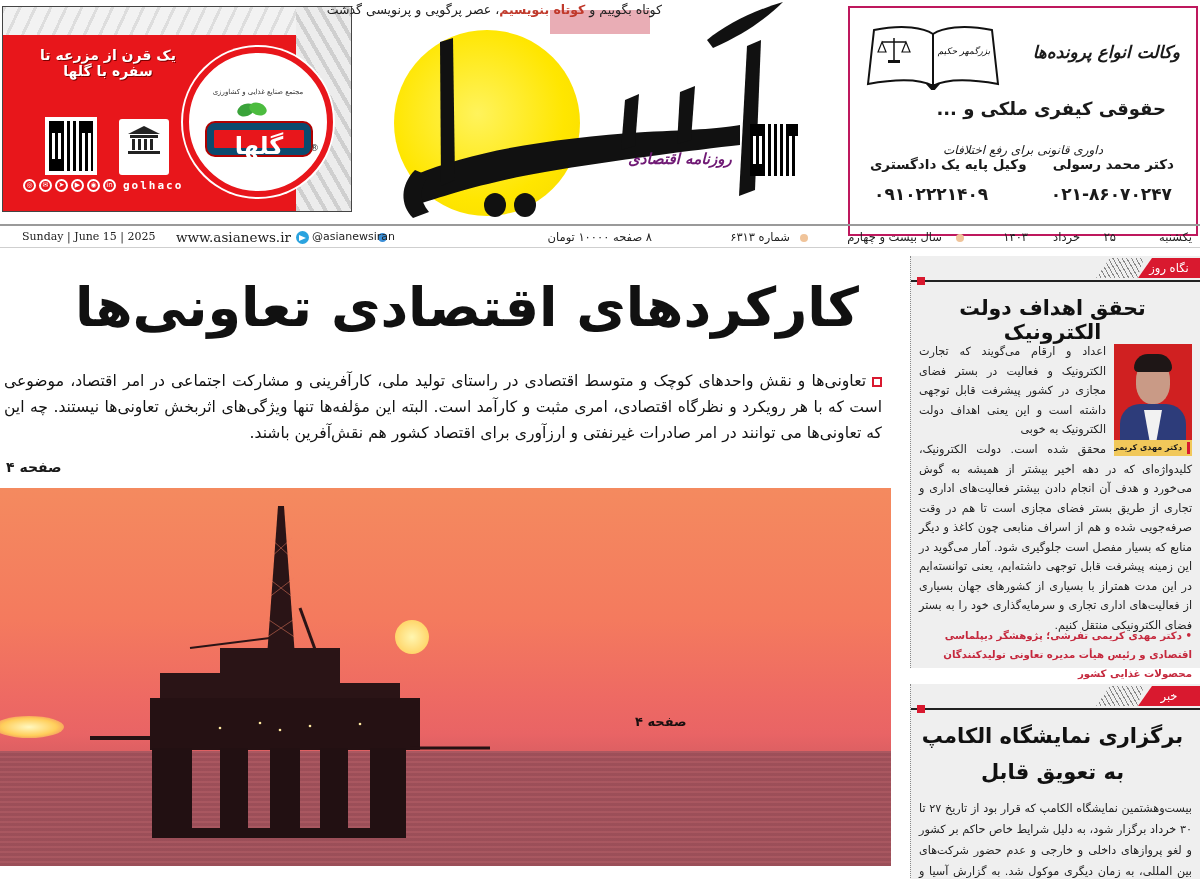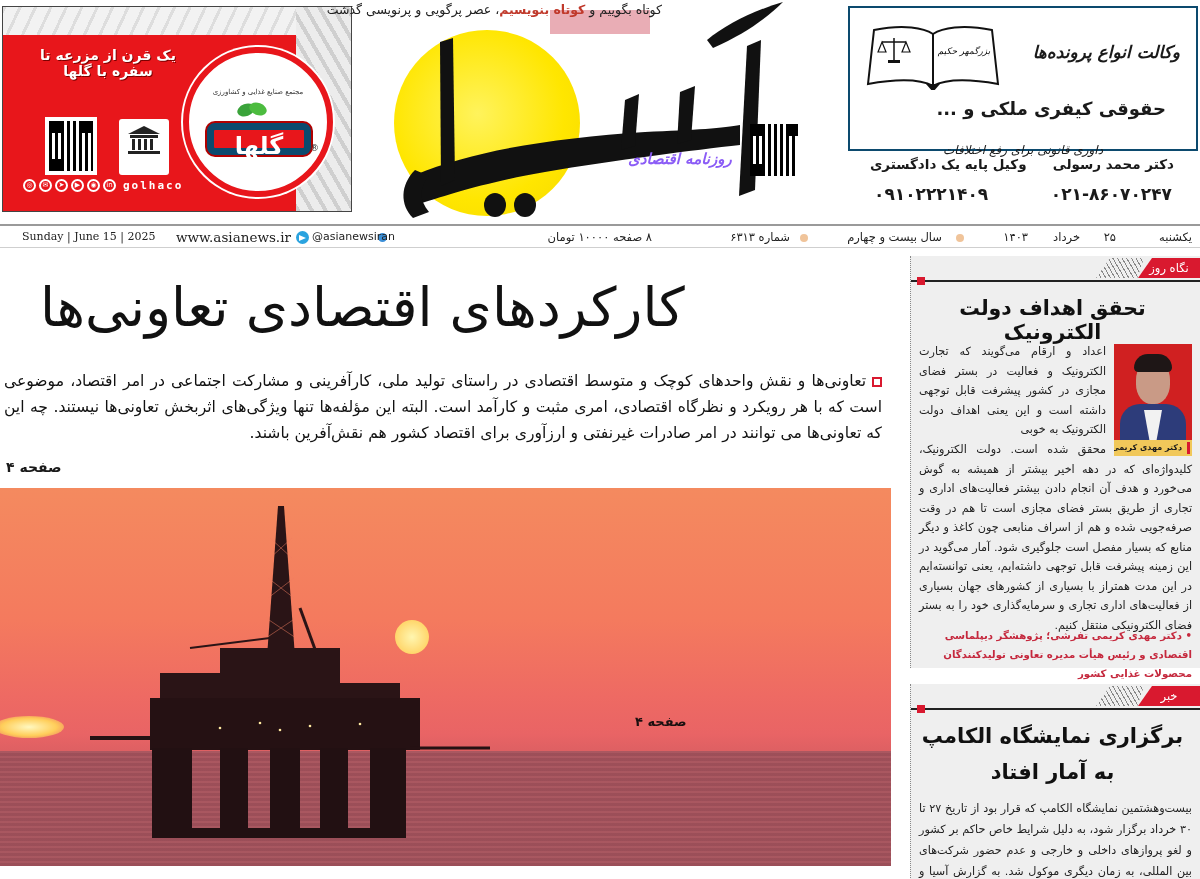--- a/index.html
+++ b/index.html
@@ -38,24 +38,24 @@
   .ad-left .soc { width: 13px; height: 13px; border-radius: 50%; border: 2px solid #fff; color: #fff; font-size: 7px; line-height: 9px; text-align: center; }
   .ad-left .handle { color: #fff; font-weight: bold; font-size: 11px; letter-spacing: 2px; margin-left: 4px; font-family: "DejaVu Sans Mono", monospace; }
 
   .logo-block { position: absolute; left: 380px; top: 0; width: 460px; height: 222px; }
   .tagline { position: absolute; right: 178px; top: 2px; font-size: 12.5px; direction: rtl; color: #222; white-space: nowrap; }
   .tagline b { color: #c0392b; font-weight: bold; }
   .pink-badge { position: absolute; left: 170px; top: 10px; width: 100px; height: 24px; background: #e7a4ad; opacity: .9; }
   .sun { position: absolute; left: 14px; top: 30px; width: 186px; height: 186px; border-radius: 50%;
     background: radial-gradient(circle at 45% 45%, #fff35c, #ffe600 60%, #f5d800); }
   .logo-word { position: absolute; left: 15px; top: 0px; width: 390px; height: 222px; }
-  .logo-sub { position: absolute; left: 248px; top: 150px; font-size: 15px; font-style: italic; font-weight: bold; direction: rtl; color: #8b5cf6; }
+  .logo-sub { position: absolute; left: 248px; top: 150px; font-size: 15px; font-style: italic; font-weight: bold; direction: rtl; color: #701a75; }
   .logo-qr { position: absolute; left: 370px; top: 124px; width: 48px; height: 52px; background: #fff; }
 
-  .ad-right { position: absolute; left: 848px; top: 6px; width: 350px; height: 145px; border: 2px solid #0c4a6e; background: #fff; direction: rtl; }
+  .ad-right { position: absolute; left: 848px; top: 6px; width: 350px; height: 230px; border: 2px solid #be185d; background: #fff; direction: rtl; }
   .ad-right .book { position: absolute; left: 14px; top: 12px; width: 138px; height: 70px; }
   .ad-right .l1 { position: absolute; right: 16px; top: 34px; font-size: 17px; font-style: italic; font-weight: bold; }
   .ad-right .l2 { position: absolute; right: 0; left: 0; top: 90px; text-align: right; font-size: 18px; font-weight: bold; padding-right: 30px; }
   .ad-right .l3 { position: absolute; left: 0; right: 0; top: 123px; text-align: center; font-size: 12px; font-style: italic; margin-top: 12px; }
   .ad-right .l4a { position: absolute; right: 22px; top: 148px; font-size: 13.5px; font-weight: bold; }
   .ad-right .l4b { position: absolute; left: 20px; top: 148px; font-size: 13.5px; font-weight: bold; }
   .ad-right .l5a { position: absolute; right: 24px; top: 176px; font-size: 17px; font-weight: bold; direction: ltr; }
   .ad-right .l5b { position: absolute; left: 24px; top: 176px; font-size: 17px; font-weight: bold; direction: ltr; }
 
   
@@ -63,21 +63,21 @@
   .infobar .item { position: absolute; top: 4px; white-space: nowrap; }
   .infobar .dot { position: absolute; top: 8px; width: 8px; height: 8px; border-radius: 50%; background: #f0c49a; }
   .infobar .rtl { direction: rtl; }
   .infobar .date-en { font-family: "DejaVu Serif", serif; font-size: 11px; margin-left: 20px; }
   .infobar .site { font-family: "DejaVu Serif", serif; font-size: 13.5px; }
   .tg { position: absolute; top: 5px; width: 13px; height: 13px; border-radius: 50%; background: #2aa3df; }
   .tg::after { content: ""; position: absolute; left: 3px; top: 4px; border-left: 7px solid #fff; border-top: 3px solid transparent; border-bottom: 3px solid transparent; }
   .verified { position: absolute; top: 7px; width: 9px; height: 9px; border-radius: 50%; background: #3b8fd8; }
 
   
-  .main-headline { position: absolute; left: 40px; top: 276px; width: 810px; text-align: left; direction: rtl; font-size: 54px; font-weight: normal; color: #111; letter-spacing: -1px; }
+  .main-headline { position: absolute; left: 49px; top: 276px; width: 810px; text-align: right; direction: rtl; font-size: 54px; font-weight: bold; color: #111; letter-spacing: -1px; }
   .lead { position: absolute; left: 4px; top: 368px; width: 878px; direction: rtl; text-align: justify; font-size: 15.6px; line-height: 26px; color: #111; }
   .lead .bullet { display: inline-block; width: 10px; height: 10px; border: 2px solid #d9192f; margin-left: 6px; vertical-align: middle; }
   .lead-page { position: absolute; left: 6px; top: 459px; direction: rtl; font-size: 14px; font-weight: bold; }
 
   
   .photo { position: absolute; left: 0; top: 488px; width: 891px; height: 378px; overflow: hidden;
     background: linear-gradient(180deg, #f48a5f 0%, #f47a5e 35%, #ee6a63 55%, #e96465 65%, #c9585e 78%, #b05a62 100%); }
   .photo .sea { position: absolute; left: 0; bottom: 0; width: 100%; height: 115px;
     background: repeating-linear-gradient(180deg, #a85760 0 2px, #9a4e58 2px 5px); opacity: .95; }
   .photo .sunball { position: absolute; left: 395px; top: 132px; width: 34px; height: 34px; border-radius: 50%;
@@ -293,17 +293,17 @@
   </section>
 
   <section class="box news">
     <div class="box-tag" style="top:2px">
       <div class="hatch"></div>
       <div class="red">خبر</div>
     </div>
     <div class="box-rule" style="top:24px"></div>
     <h2 class="title">
       <div>برگزاری نمایشگاه الکامپ</div>
-      <div>به آمار افتاد</div>
+      <div>به تعویق قابل</div>
     </h2>
     <p class="body">بیست‌وهشتمین نمایشگاه الکامپ که قرار بود از تاریخ ۲۷ تا ۳۰ خرداد برگزار شود، به دلیل شرایط خاص حاکم بر کشور و لغو پروازهای داخلی و خارجی و عدم حضور شرکت‌های بین المللی، به زمان دیگری موکول شد. به گزارش آسیا و بنابر اعلام رسمی</p>
   </section>
 </aside>
 
 </body></html>

